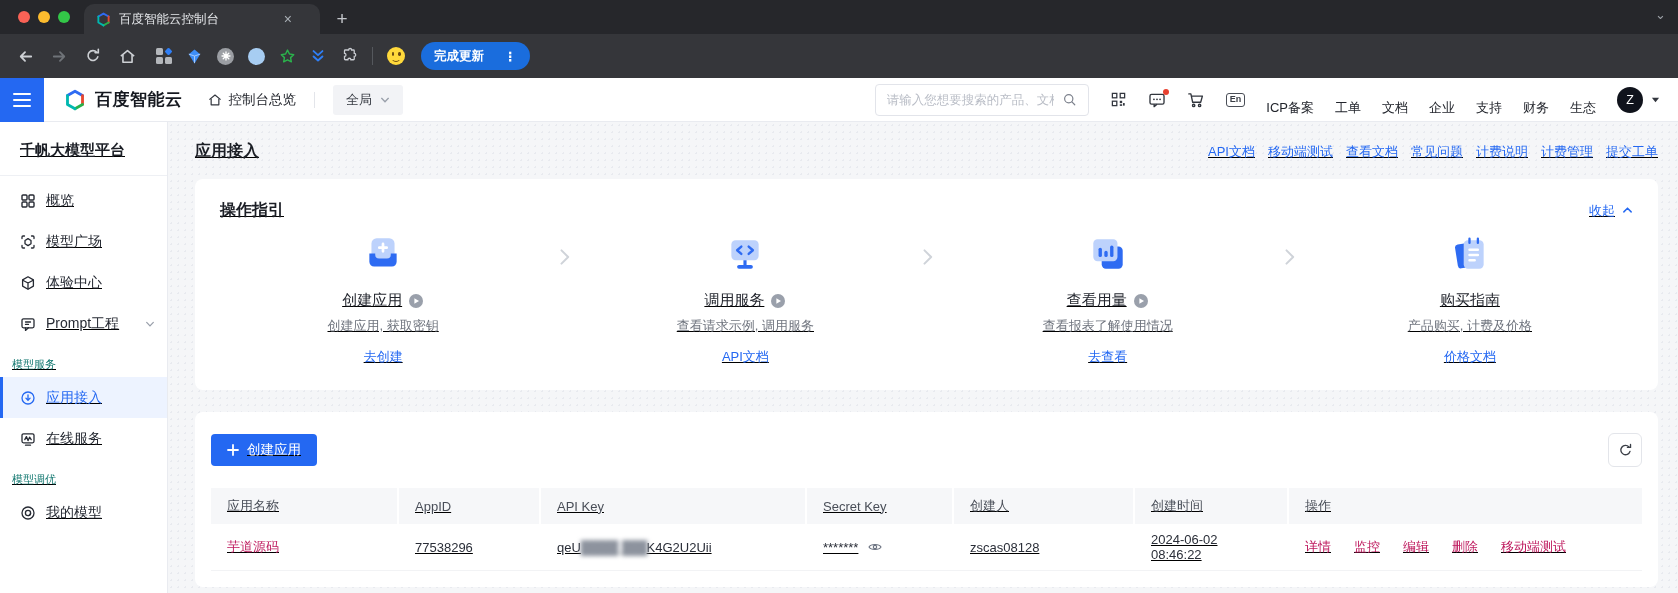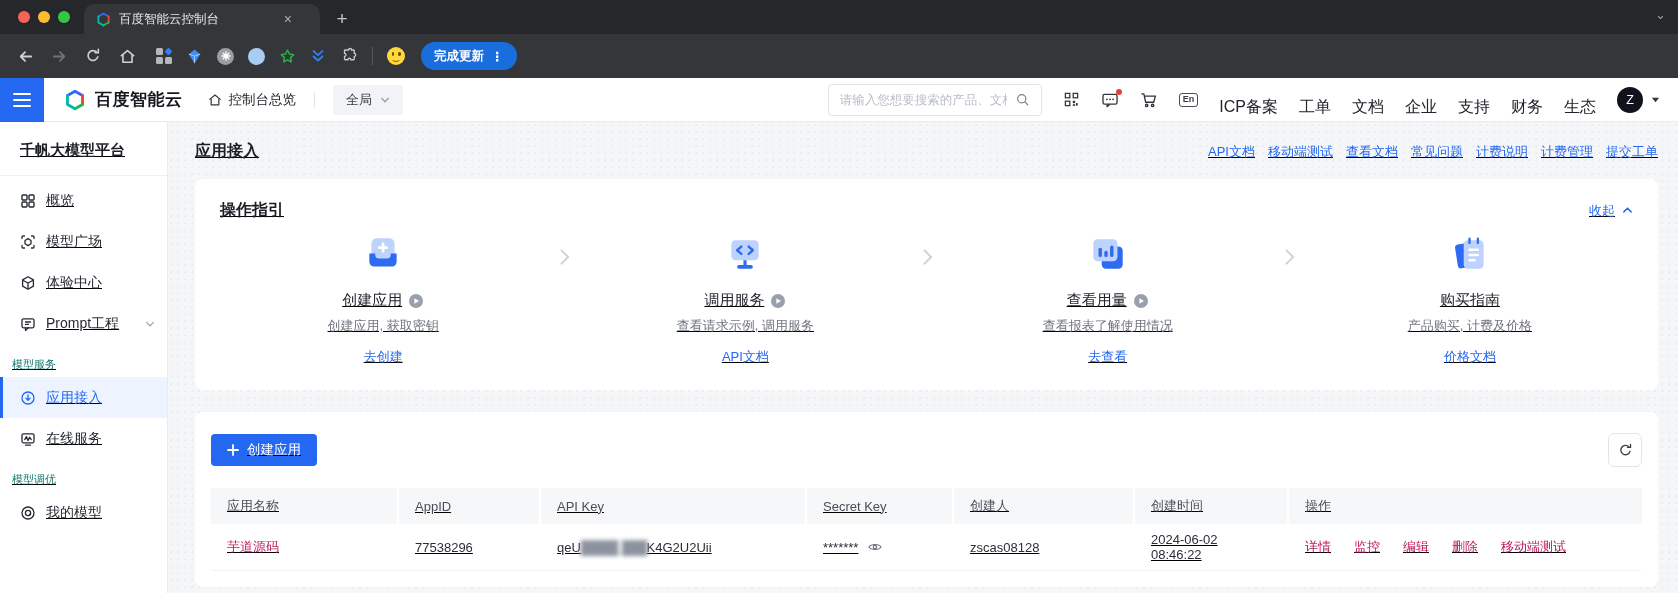--- a/index.html
+++ b/index.html
@@ -26,39 +26,39 @@
   .ext-sep { width:1px; height:18px; background:#55585d; }
   .ext-grid { width:16px; height:16px; display:grid; grid-template-columns:7px 7px; grid-template-rows:7px 7px; gap:2px; }
   .ext-grid span { background:#b4b7bb; border-radius:1.5px; }
   .ext-grid .diamond { background:#2f7ff7; transform:rotate(45deg) scale(.82); }
   .circle-gray { width:17px; height:17px; border-radius:50%; background:#9b9ea3; display:flex; align-items:center; justify-content:center; }
   .circle-blue { width:17px; height:17px; border-radius:50%; background:#a7cdf2; }
   .emoji { width:18px; height:18px; border-radius:50%; background:#ffd93b; position:relative; }
   .emoji i { position:absolute; width:2.5px; height:3.5px; background:#6b4a12; border-radius:50%; top:5px; }
   .emoji i.l{left:4.5px;} .emoji i.r{right:4.5px;}
   .emoji u { position:absolute; left:4px; right:4px; bottom:3.5px; height:5px; border:1.6px solid #6b4a12; border-top:none; border-left-color:transparent; border-right-color:transparent; border-radius:0 0 8px 8px; }
-  .update-pill { height:28px; border-radius:14px; background:#1a6ddd; color:#fff; font-size:12.5px; font-weight:700; display:flex; align-items:center; gap:7px; padding:0 13px; margin-left:2px; white-space:nowrap; }
+  .update-pill { height:28px; border-radius:14px; background:#1a6ddd; color:#fff; font-size:12.5px; font-weight:700; display:flex; align-items:center; gap:20px; padding:0 13px; margin-left:2px; white-space:nowrap; }
 
   
   .console-nav { height:44px; background:#fff; border-bottom:1px solid #e9ebf0; display:flex; align-items:center; padding-right:18px; }
   .burger { width:44px; height:44px; background:#2468f2; display:flex; flex-direction:column; align-items:center; justify-content:center; gap:4px; flex-shrink:0; }
   .burger span { width:18px; height:2px; background:#fff; border-radius:1px; }
   .brand { display:flex; align-items:center; gap:9px; padding:0 24px 0 20px; }
   .brand-text { font-size:17px; font-weight:700; color:#15181f; letter-spacing:.5px; white-space:nowrap; }
   .nav-link { display:flex; align-items:center; gap:6px; font-size:13.5px; color:#22252c; white-space:nowrap; }
   .nav-vsep { width:1px; height:16px; background:#e3e5ea; margin:0 18px; }
   .scope-pill { background:#f2f3f6; border-radius:3px; height:30px; display:flex; align-items:center; gap:8px; padding:0 13px; font-size:13px; color:#383c44; }
   .nav-right { margin-left:auto; display:flex; align-items:center; gap:21px; }
   .searchbox { width:214px; height:32px; border:1px solid #e2e4ea; border-radius:4px; display:flex; align-items:center; padding:0 11px; gap:8px; background:#fff; }
   .searchbox input { border:0; outline:0; flex:1; min-width:0; font-size:12.5px; color:#333; background:transparent; font-family:inherit; }
   ::placeholder { color:#b9bdc6; }
   .nav-icon { color:#32363e; display:flex; position:relative; }
   .red-dot { position:absolute; top:-2px; right:-3px; width:6px; height:6px; background:#e8402f; border-radius:50%; }
   .en-badge { border:1.2px solid #4a4e57; border-radius:3px; font-size:9px; font-weight:700; color:#3a3e46; padding:1.5px 3px; line-height:1; }
-  .nav-text { font-size:16px; color:#22252c; white-space:nowrap;margin-top:16px; }
+  .nav-text { font-size:13px; color:#22252c; white-space:nowrap;margin-top:16px; }
   .acct { display:flex; align-items:center; gap:8px; }
   .avatar { width:26px; height:26px; border-radius:50%; background:#10131c; color:#fff; font-size:12.5px; display:flex; align-items:center; justify-content:center; }
 
   
   .workspace { display:flex; height:471px;text-decoration:underline; }
   .sidebar { width:168px; background:#fff; border-right:1px solid #e9ebf0; padding-top:10px; flex-shrink:0; }
   .sb-title { font-size:15px; font-weight:700; color:#1c1f26; padding:9px 20px 15px; }
   .sb-divider { height:1px; background:#eef0f4; margin-bottom:4px; }
   .sb-item { height:41px; display:flex; align-items:center; gap:10px; padding:0 12px 0 17px; font-size:14px; color:#262a33; border-left:3px solid transparent; cursor:pointer; }
   .sb-item svg { flex-shrink:0; }

